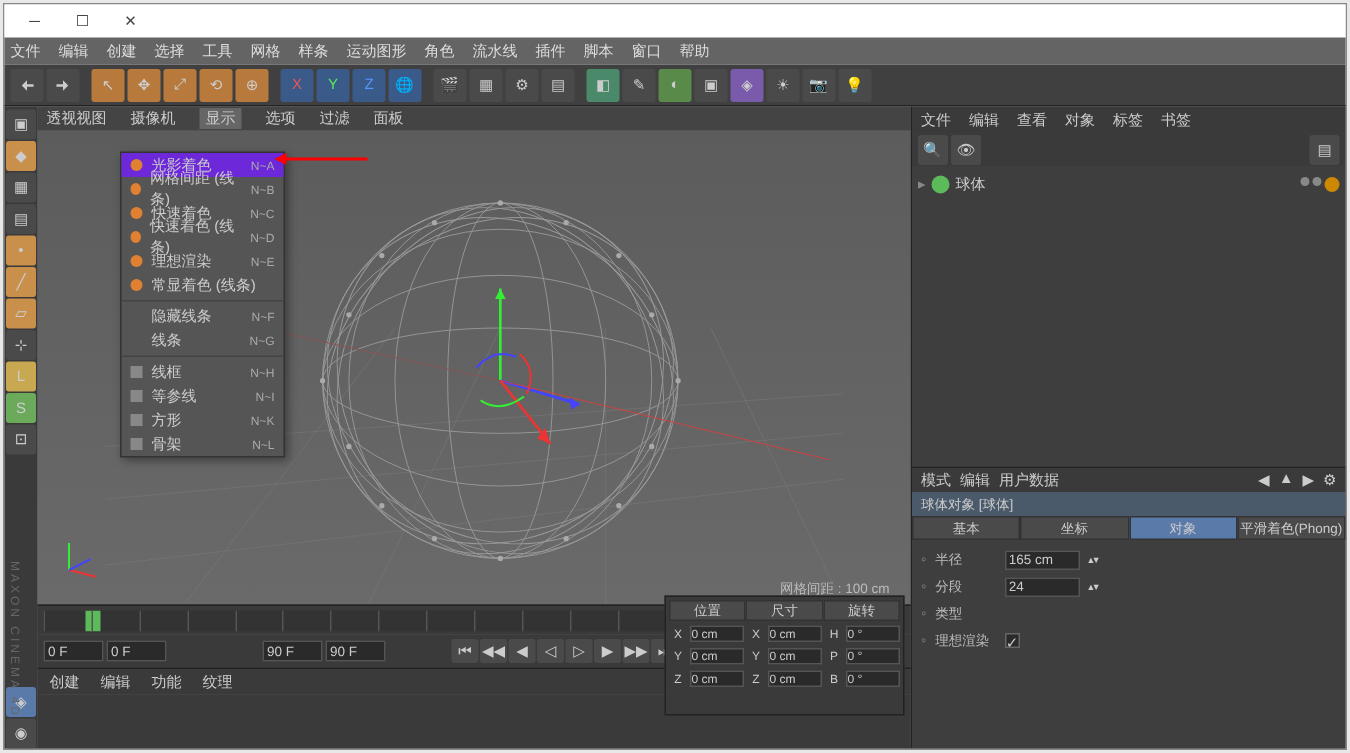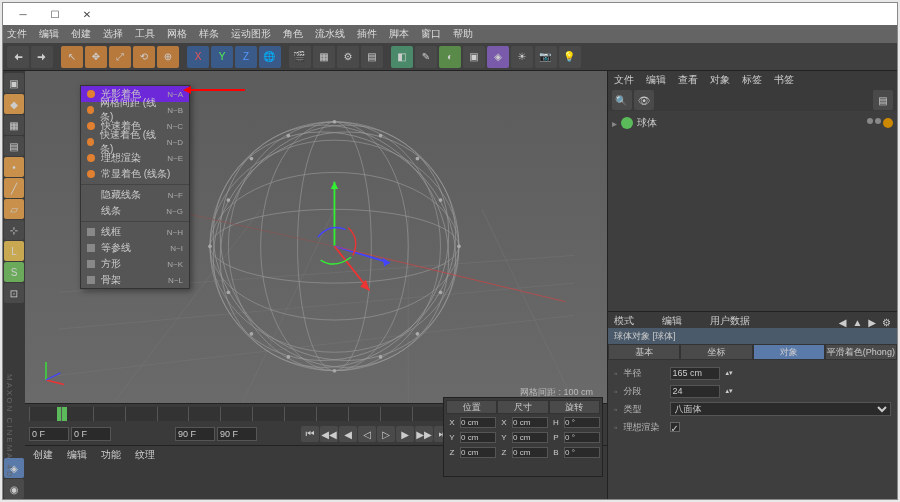--- a/index.html
+++ b/index.html
@@ -45,21 +45,21 @@
 .tl-controls .cbtns{display:flex;gap:1px;margin-left:auto}
 .cbtn{width:18px;height:16px;background:#4a4a4a;display:flex;align-items:center;justify-content:center;border-radius:2px}
 .bottom-tabs{height:18px;background:#3a3a3a;display:flex;align-items:center;padding:0 8px;gap:14px;border-top:1px solid #222}
 .right{width:290px;background:#444;display:flex;flex-direction:column;border-left:1px solid #222}
 .r-top{height:18px;background:#3a3a3a;display:flex;align-items:center;padding:0 6px;gap:12px;font-size:10px}
 .r-toolbar{height:22px;background:#3a3a3a;display:flex;align-items:center;padding:0 4px;gap:2px}
 .r-tree{flex:0 0 200px;background:#3e3e3e;padding:4px;position:relative}
 .tree-item{display:flex;align-items:center;gap:4px;height:16px}
 .tree-item .obj-icon{width:12px;height:12px;background:#5bbb5b;border-radius:50%}
 .r-attrs{flex:1;background:#3e3e3e;display:flex;flex-direction:column;border-top:1px solid #222}
-.r-at-top{height:16px;background:#3a3a3a;display:flex;align-items:flex-end;padding:0 6px;gap:28px}
+.r-at-top{height:16px;background:#3a3a3a;display:flex;align-items:center;padding:0 6px;gap:6px}
 .r-at-icons{position:absolute;right:6px;display:flex;gap:6px}
 .objhdr{height:16px;background:#4a5a6a;padding:0 6px;display:flex;align-items:center;font-size:9px}
 .tabs{display:flex;height:16px}
 .tab{flex:1;background:#4a4a4a;display:flex;align-items:center;justify-content:center;font-size:9px;border:1px solid #333}
 .tab.active{background:#5a7aaa}
 .props{padding:4px 6px}
 .prop{display:flex;align-items:center;height:18px;gap:6px}
 .prop label{width:40px;font-size:9px;color:#bbb}
 .prop input{width:50px;height:13px;background:#2a2a2a;border:1px solid #555;color:#ccc;font-size:9px;padding:0 2px}
 .prop select{flex:1;height:14px;background:#2a2a2a;border:1px solid #555;color:#ccc;font-size:9px}
@@ -152,20 +152,28 @@
       <div class="lbtn">⊹</div>
       <div class="lbtn yellow">L</div>
       <div class="lbtn" style="background:#6aaa5a">S</div>
       <div class="lbtn">⊡</div>
       <div style="flex:1"></div>
       <div class="lbtn blue">◈</div>
       <div class="lbtn">◉</div>
     </div>
 
     <div class="viewport">
+      <div class="vp-tabs">
+        <span>透视视图</span>
+        <span>摄像机</span>
+        <span style="background:#666;padding:0 4px">显示</span>
+        <span>选项</span>
+        <span>过滤</span>
+        <span>面板</span>
+      </div>
       <div class="vp-canvas">
 
         <svg width="100%" height="100%" viewBox="0 0 560 360" style="position:absolute;inset:0">
 
           <g stroke="#777" stroke-width="0.5">
             <line x1="0" y1="240" x2="560" y2="200"></line>
             <line x1="0" y1="280" x2="560" y2="230"></line>
             <line x1="0" y1="330" x2="560" y2="265"></line>
             <line x1="60" y1="360" x2="220" y2="150"></line>
             <line x1="200" y1="360" x2="300" y2="150"></line>
@@ -410,21 +418,20 @@
           </div>
           <div class="prop">
             <span style="color:#888">◦</span>
               <label>分段</label>
             <input value="24" style="">
               <span style="font-size:7px">▴▾</span>
           </div>
           <div class="prop">
             <span style="color:#888">◦</span>
               <label>类型</label>
-            <select><option>八面体</option></select>
           </div>
           <div class="prop">
             <span style="color:#888">◦</span>
               <label>理想渲染</label>
             <div class="chk">✓</div>
           </div>
         </div>
       </div>
     </div>
   </div>

